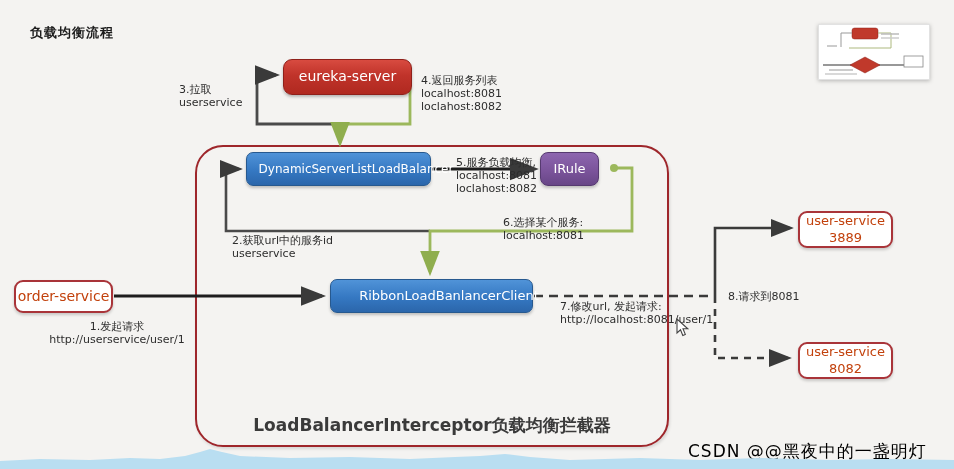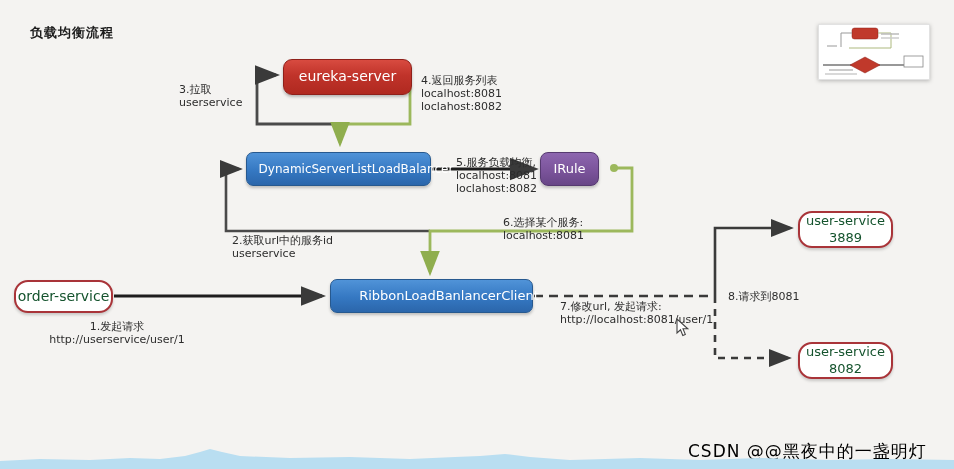--- a/index.html
+++ b/index.html
@@ -8,37 +8,40 @@
 
   .page-title{position:absolute;left:30px;top:24px;margin:0;font-size:13px;font-weight:bold;color:#1c1c1c;letter-spacing:1px;}
 
   .container-box{position:absolute;left:195px;top:145px;width:470px;height:298px;border:2px solid #9e262b;border-radius:28px;box-shadow:1px 2px 3px rgba(0,0,0,.12);background:rgba(255,255,255,.06);}
   .container-label{position:absolute;left:0;right:0;bottom:8px;text-align:center;font-size:17px;font-weight:bold;color:#3a3a3a;}
 
   .node{position:absolute;display:flex;flex-direction:column;align-items:center;justify-content:center;text-align:center;box-sizing:border-box;line-height:1.25;}
   .node-red{background:linear-gradient(180deg,#d84b40 0%,#c0332a 45%,#b02920 100%);border:1px solid #8f201a;border-radius:9px;color:#fff;box-shadow:0 2px 3px rgba(0,0,0,.25);}
   .node-blue{background:linear-gradient(180deg,#5093d8 0%,#3578c2 55%,#2b66ab 100%);border:1px solid #27598f;border-radius:7px;color:#fff;box-shadow:0 2px 3px rgba(0,0,0,.22);padding-left:35px;}
   .node-purple{background:linear-gradient(180deg,#8d66af 0%,#7b549b 55%,#684687 100%);border:1px solid #563a70;border-radius:8px;color:#fff;box-shadow:0 2px 3px rgba(0,0,0,.22);}
-  .node-white{background:#fff;border:2px solid #a93439;border-radius:14px;color:#14532d;box-shadow:0 2px 3px rgba(0,0,0,.18);}
+  .node-white{background:#fff;border:2px solid #a93439;border-radius:9px;color:#c2410c;box-shadow:0 2px 3px rgba(0,0,0,.18);}
 
   .lbl{position:absolute;font-size:11px;line-height:13px;color:#2d2d2d;white-space:nowrap;}
 
   svg.overlay{position:absolute;left:0;top:0;pointer-events:none;}
 
   .watermark{position:absolute;left:688px;top:440px;font-size:17px;color:#000000;letter-spacing:1px;}
 
   .thumb{position:absolute;left:818px;top:24px;width:110px;height:54px;background:#fff;box-shadow:0 1px 4px rgba(0,0,0,.25);border:1px solid #e2e2e2;}
 </style>
 </head>
 <body>
 
 <div class="stage">
 
   <h1 class="page-title">负载均衡流程</h1>
 
+  <div class="container-box">
+    <div class="container-label">LoadBalancerInterceptor负载均衡拦截器</div>
+  </div>
 
   <svg class="overlay" width="954" height="469" viewBox="0 0 954 469">
     <defs>
       <marker id="ad" markerWidth="9" markerHeight="8" refX="7.5" refY="3.5" orient="auto">
         <path d="M0,0 L9,3.5 L0,7 Z" fill="#3a3a3a"></path>
       </marker>
       <marker id="ag" markerWidth="9" markerHeight="8" refX="7.5" refY="3.5" orient="auto">
         <path d="M0,0 L9,3.5 L0,7 Z" fill="#8fae4e"></path>
       </marker>
     </defs>

